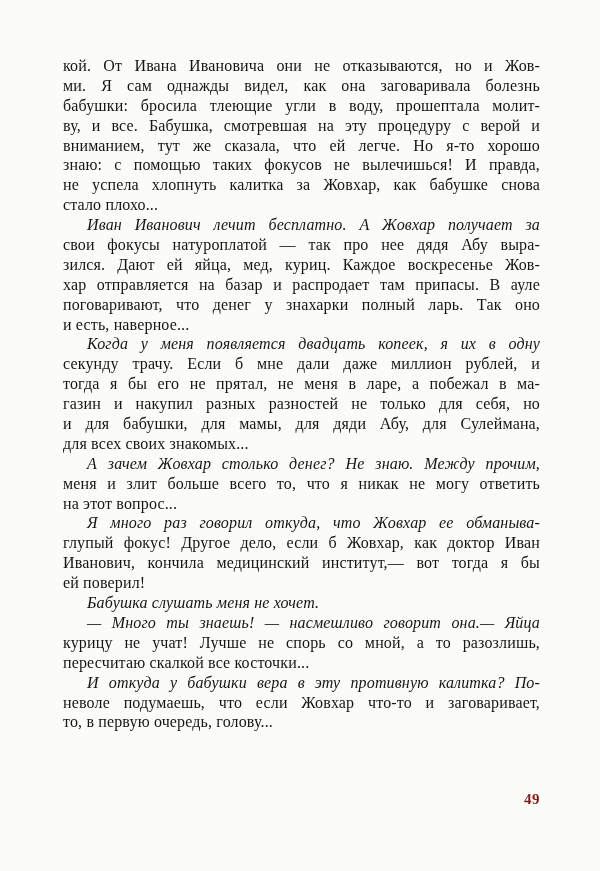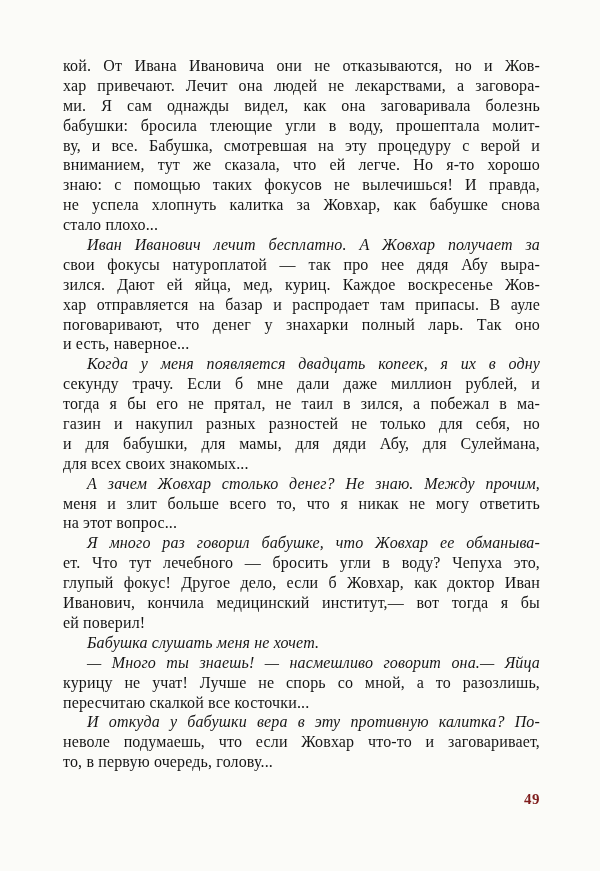--- a/index.html
+++ b/index.html
@@ -59,45 +59,43 @@
     letter-spacing: 0.5px;
     color: #7f1d1d;
   }
 </style>
 </head>
 <body>
 
 <div class="book-page">
   <div class="text-block">
       <div class="line">кой. От Ивана Ивановича они не отказываются, но и Жов-</div>
-      <div class="line">хар привечают. Лечит она людей не лекарствами, а заговора-</div>
       <div class="line">ми. Я сам однажды видел, как она заговаривала болезнь</div>
       <div class="line">бабушки: бросила тлеющие угли в воду, прошептала молит-</div>
       <div class="line">ву, и все. Бабушка, смотревшая на эту процедуру с верой и</div>
       <div class="line">вниманием, тут же сказала, что ей легче. Но я-то хорошо</div>
       <div class="line">знаю: с помощью таких фокусов не вылечишься! И правда,</div>
       <div class="line">не успела хлопнуть калитка за Жовхар, как бабушке снова</div>
       <div class="line para-end">стало плохо...</div>
       <div class="line indent">Иван Иванович лечит бесплатно. А Жовхар получает за</div>
       <div class="line">свои фокусы натуроплатой — так про нее дядя Абу выра-</div>
       <div class="line">зился. Дают ей яйца, мед, куриц. Каждое воскресенье Жов-</div>
       <div class="line">хар отправляется на базар и распродает там припасы. В ауле</div>
       <div class="line">поговаривают, что денег у знахарки полный ларь. Так оно</div>
       <div class="line para-end">и есть, наверное...</div>
       <div class="line indent">Когда у меня появляется двадцать копеек, я их в одну</div>
       <div class="line">секунду трачу. Если б мне дали даже миллион рублей, и</div>
-      <div class="line">тогда я бы его не прятал, не таил в зился, а побежал в ма-</div>
+      <div class="line">тогда я бы его не прятал, не меня в ларе, а побежал в ма-</div>
       <div class="line">газин и накупил разных разностей не только для себя, но</div>
       <div class="line">и для бабушки, для мамы, для дяди Абу, для Сулеймана,</div>
       <div class="line para-end">для всех своих знакомых...</div>
       <div class="line indent">А зачем Жовхар столько денег? Не знаю. Между прочим,</div>
       <div class="line">меня и злит больше всего то, что я никак не могу ответить</div>
       <div class="line para-end">на этот вопрос...</div>
-      <div class="line indent">Я много раз говорил бабушке, что Жовхар ее обманыва-</div>
-      <div class="line">ет. Что тут лечебного — бросить угли в воду? Чепуха это,</div>
+      <div class="line indent">Я много раз говорил откуда, что Жовхар ее обманыва-</div>
       <div class="line">глупый фокус! Другое дело, если б Жовхар, как доктор Иван</div>
       <div class="line">Иванович, кончила медицинский институт,— вот тогда я бы</div>
       <div class="line para-end">ей поверил!</div>
       <div class="line indent para-end">Бабушка слушать меня не хочет.</div>
       <div class="line indent">— Много ты знаешь! — насмешливо говорит она.— Яйца</div>
       <div class="line">курицу не учат! Лучше не спорь со мной, а то разозлишь,</div>
       <div class="line para-end">пересчитаю скалкой все косточки...</div>
       <div class="line indent">И откуда у бабушки вера в эту противную калитка? По-</div>
       <div class="line">неволе подумаешь, что если Жовхар что-то и заговаривает,</div>
       <div class="line para-end">то, в первую очередь, голову...</div>

